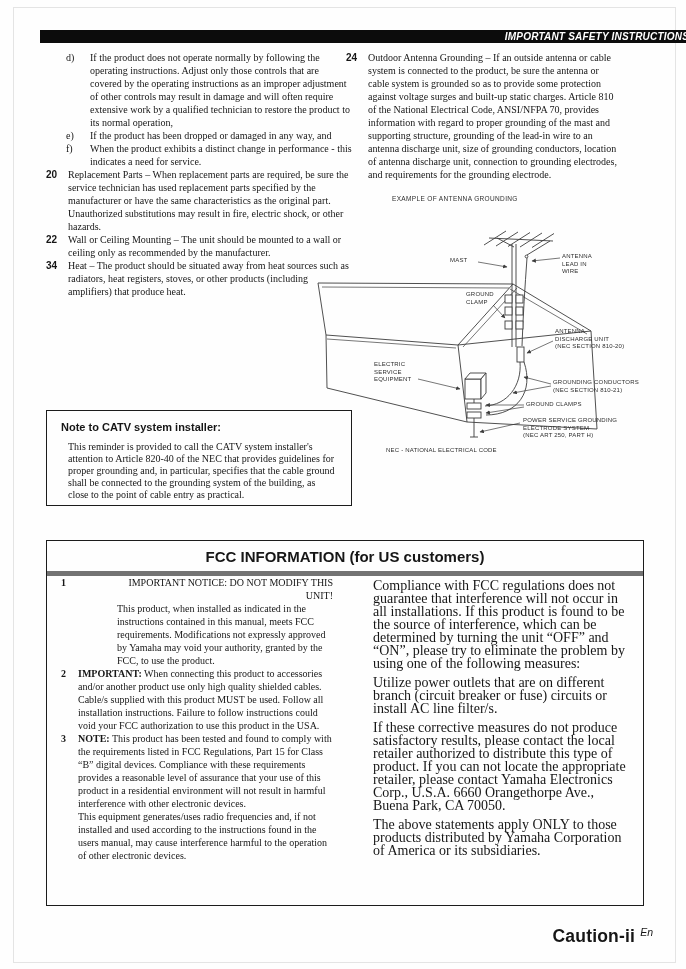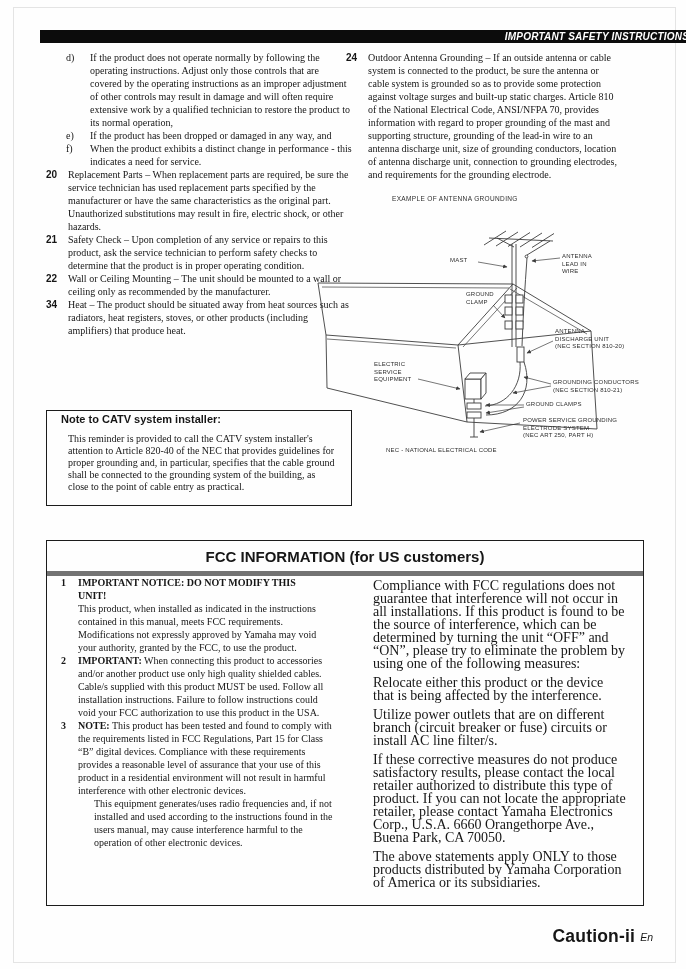--- a/index.html
+++ b/index.html
@@ -15,44 +15,44 @@
   .col{font-size:10px;line-height:13px;}
   .col-left{left:46px;top:51px;width:306px;}
   .col-right{left:346px;top:51px;width:276px;}
   .item{display:flex;}
   .item .num{flex:0 0 22px;font-family:"Liberation Sans",sans-serif;font-weight:bold;font-size:10px;}
   .item.letter{margin-left:20px;}
   .item.letter .num{flex:0 0 24px;font-family:"Liberation Serif",serif;font-weight:normal;}
   .txt{flex:1;}
   
   .catv{left:46px;top:410px;width:306px;height:96px;border:1px solid #1c1c1c;box-sizing:border-box;
-        padding:1px 9px 0 14px;overflow:hidden;}
+        padding:9px 9px 0 14px;overflow:hidden;}
   .catv h3{margin:0 0 2px 0;font-family:"Liberation Sans",sans-serif;font-weight:bold;font-size:11px;line-height:14px;}
   .catv p{margin:7px;font-size:10px;line-height:12px;}
   
   .diagram{left:310px;top:195px;width:350px;height:266px;}
   .dcaption{position:absolute;left:82px;top:0;font-family:"Liberation Sans",sans-serif;font-size:6.5px;
             letter-spacing:.35px;color:#2e2e2e;}
   .diagram svg{position:absolute;left:0;top:16px;}
   .dlabel{position:absolute;font-family:"Liberation Sans",sans-serif;font-size:6px;line-height:7.5px;
           color:#2e2e2e;white-space:pre-line;letter-spacing:.2px;}
   
   .fcc{left:46px;top:540px;width:598px;height:366px;border:1px solid #1c1c1c;box-sizing:border-box;}
   .fcc-title{height:30px;border-bottom:5px solid #737373;text-align:center;
              font-family:"Liberation Sans",sans-serif;font-weight:bold;font-size:15px;line-height:32px;}
   .fcc-left{position:absolute;left:14px;top:35px;width:272px;font-size:10px;line-height:13px;}
   .fcc-right{position:absolute;left:326px;top:38px;width:254px;font-size:14px;line-height:13px;}
   .fcc-item{display:flex;}
   .fcc-item .num{flex:0 0 17px;font-weight:bold;}
   .bh{font-weight:bold;}
-  .fcc-h{font-weight:bold;white-space:pre-line;}
+  .fcc-h{font-weight:normal;white-space:pre-line;text-align:right;}
   .fcc-right p{margin:0 0 6px 0;}
   .para2{margin-top:0;}
   
-  .footer{right:33px;top:926px;display:flex;align-items:center;gap:5px;font-family:"Liberation Sans",sans-serif;}
+  .footer{right:33px;top:926px;display:flex;align-items:flex-start;gap:5px;font-family:"Liberation Sans",sans-serif;}
   .footer .c{font-size:17.5px;font-weight:bold;letter-spacing:.2px;}
   .footer .l{font-size:10.5px;font-style:italic;}
 </style>
 </head>
 <body>
 
 <div class="abs scan-edge"></div>
 
 <div class="abs bar">
   <span>IMPORTANT SAFETY INSTRUCTIONS</span>
@@ -67,24 +67,20 @@
     <span class="num">e)</span>
     <span class="txt">If the product has been dropped or damaged in any way, and</span>
   </div>
   <div class="item letter">
     <span class="num">f)</span>
     <span class="txt">When the product exhibits a distinct change in performance - this indicates a need for service.</span>
   </div>
   <div class="item">
     <span class="num">20</span>
     <span class="txt">Replacement Parts – When replacement parts are required, be sure the service technician has used replacement parts specified by the manufacturer or have the same characteristics as the original part. Unauthorized substitutions may result in fire, electric shock, or other hazards.</span>
-  </div>
-  <div class="item">
-    <span class="num">21</span>
-    <span class="txt">Safety Check – Upon completion of any service or repairs to this product, ask the service technician to perform safety checks to determine that the product is in proper operating condition.</span>
   </div>
   <div class="item">
     <span class="num">22</span>
     <span class="txt">Wall or Ceiling Mounting – The unit should be mounted to a wall or ceiling only as recommended by the manufacturer.</span>
   </div>
   <div class="item">
     <span class="num">34</span>
     <span class="txt">Heat – The product should be situated away from heat sources such as radiators, heat registers, stoves, or other products (including amplifiers) that produce heat.</span>
   </div>
 </div>
@@ -196,38 +192,37 @@
 
 <div class="abs fcc">
   <div class="fcc-title">FCC INFORMATION (for US customers)</div>
 
   <div class="fcc-left">
     <div class="fcc-item">
       <span class="num">1</span>
       <span class="txt">
         <span class="fcc-h" style="display:block;">IMPORTANT NOTICE: DO NOT MODIFY THIS
 UNIT!</span>
-        <span style="display:block;">This product, when installed as indicated in the instructions contained in this manual, meets FCC requirements. Modifications not expressly approved by Yamaha may void your authority, granted by the FCC, to use the product.</span>
+        <span style="display:block;margin-left:39px;">This product, when installed as indicated in the instructions contained in this manual, meets FCC requirements. Modifications not expressly approved by Yamaha may void your authority, granted by the FCC, to use the product.</span>
       </span>
     </div>
     <div class="fcc-item">
       <span class="num">2</span>
       <span class="txt"><span class="bh">IMPORTANT:</span> <span>When connecting this product to accessories and/or another product use only high quality shielded cables. Cable/s supplied with this product MUST be used. Follow all installation instructions. Failure to follow instructions could void your FCC authorization to use this product in the USA.</span></span>
     </div>
     <div class="fcc-item">
       <span class="num">3</span>
       <span class="txt"><span class="bh">NOTE:</span> <span>This product has been tested and found to comply with the requirements listed in FCC Regulations, Part 15 for Class “B” digital devices. Compliance with these requirements provides a reasonable level of assurance that your use of this product in a residential environment will not result in harmful interference with other electronic devices.</span>
-        <span class="para2" style="display:block;margin-left:16px;">This equipment generates/uses radio frequencies and, if not installed and used according to the instructions found in the users manual, may cause interference harmful to the operation of other electronic devices.</span>
+        <span class="para2" style="display:block;">This equipment generates/uses radio frequencies and, if not installed and used according to the instructions found in the users manual, may cause interference harmful to the operation of other electronic devices.</span>
       </span>
     </div>
   </div>
 
   <div class="fcc-right">
     <p>Compliance with FCC regulations does not guarantee that interference will not occur in all installations. If this product is found to be the source of interference, which can be determined by turning the unit “OFF” and “ON”, please try to eliminate the problem by using one of the following measures:</p>
-    <p>Relocate either this product or the device that is being affected by the interference.</p>
     <p>Utilize power outlets that are on different branch (circuit breaker or fuse) circuits or install AC line filter/s.</p>
     <p>If these corrective measures do not produce satisfactory results, please contact the local retailer authorized to distribute this type of product. If you can not locate the appropriate retailer, please contact Yamaha Electronics Corp., U.S.A. 6660 Orangethorpe Ave., Buena Park, CA 70050.</p>
     <p>The above statements apply ONLY to those products distributed by Yamaha Corporation of America or its subsidiaries.</p>
   </div>
 </div>
 
 <div class="abs footer">
   <span class="c">Caution-ii</span>
   <span class="l">En</span>
 </div>

